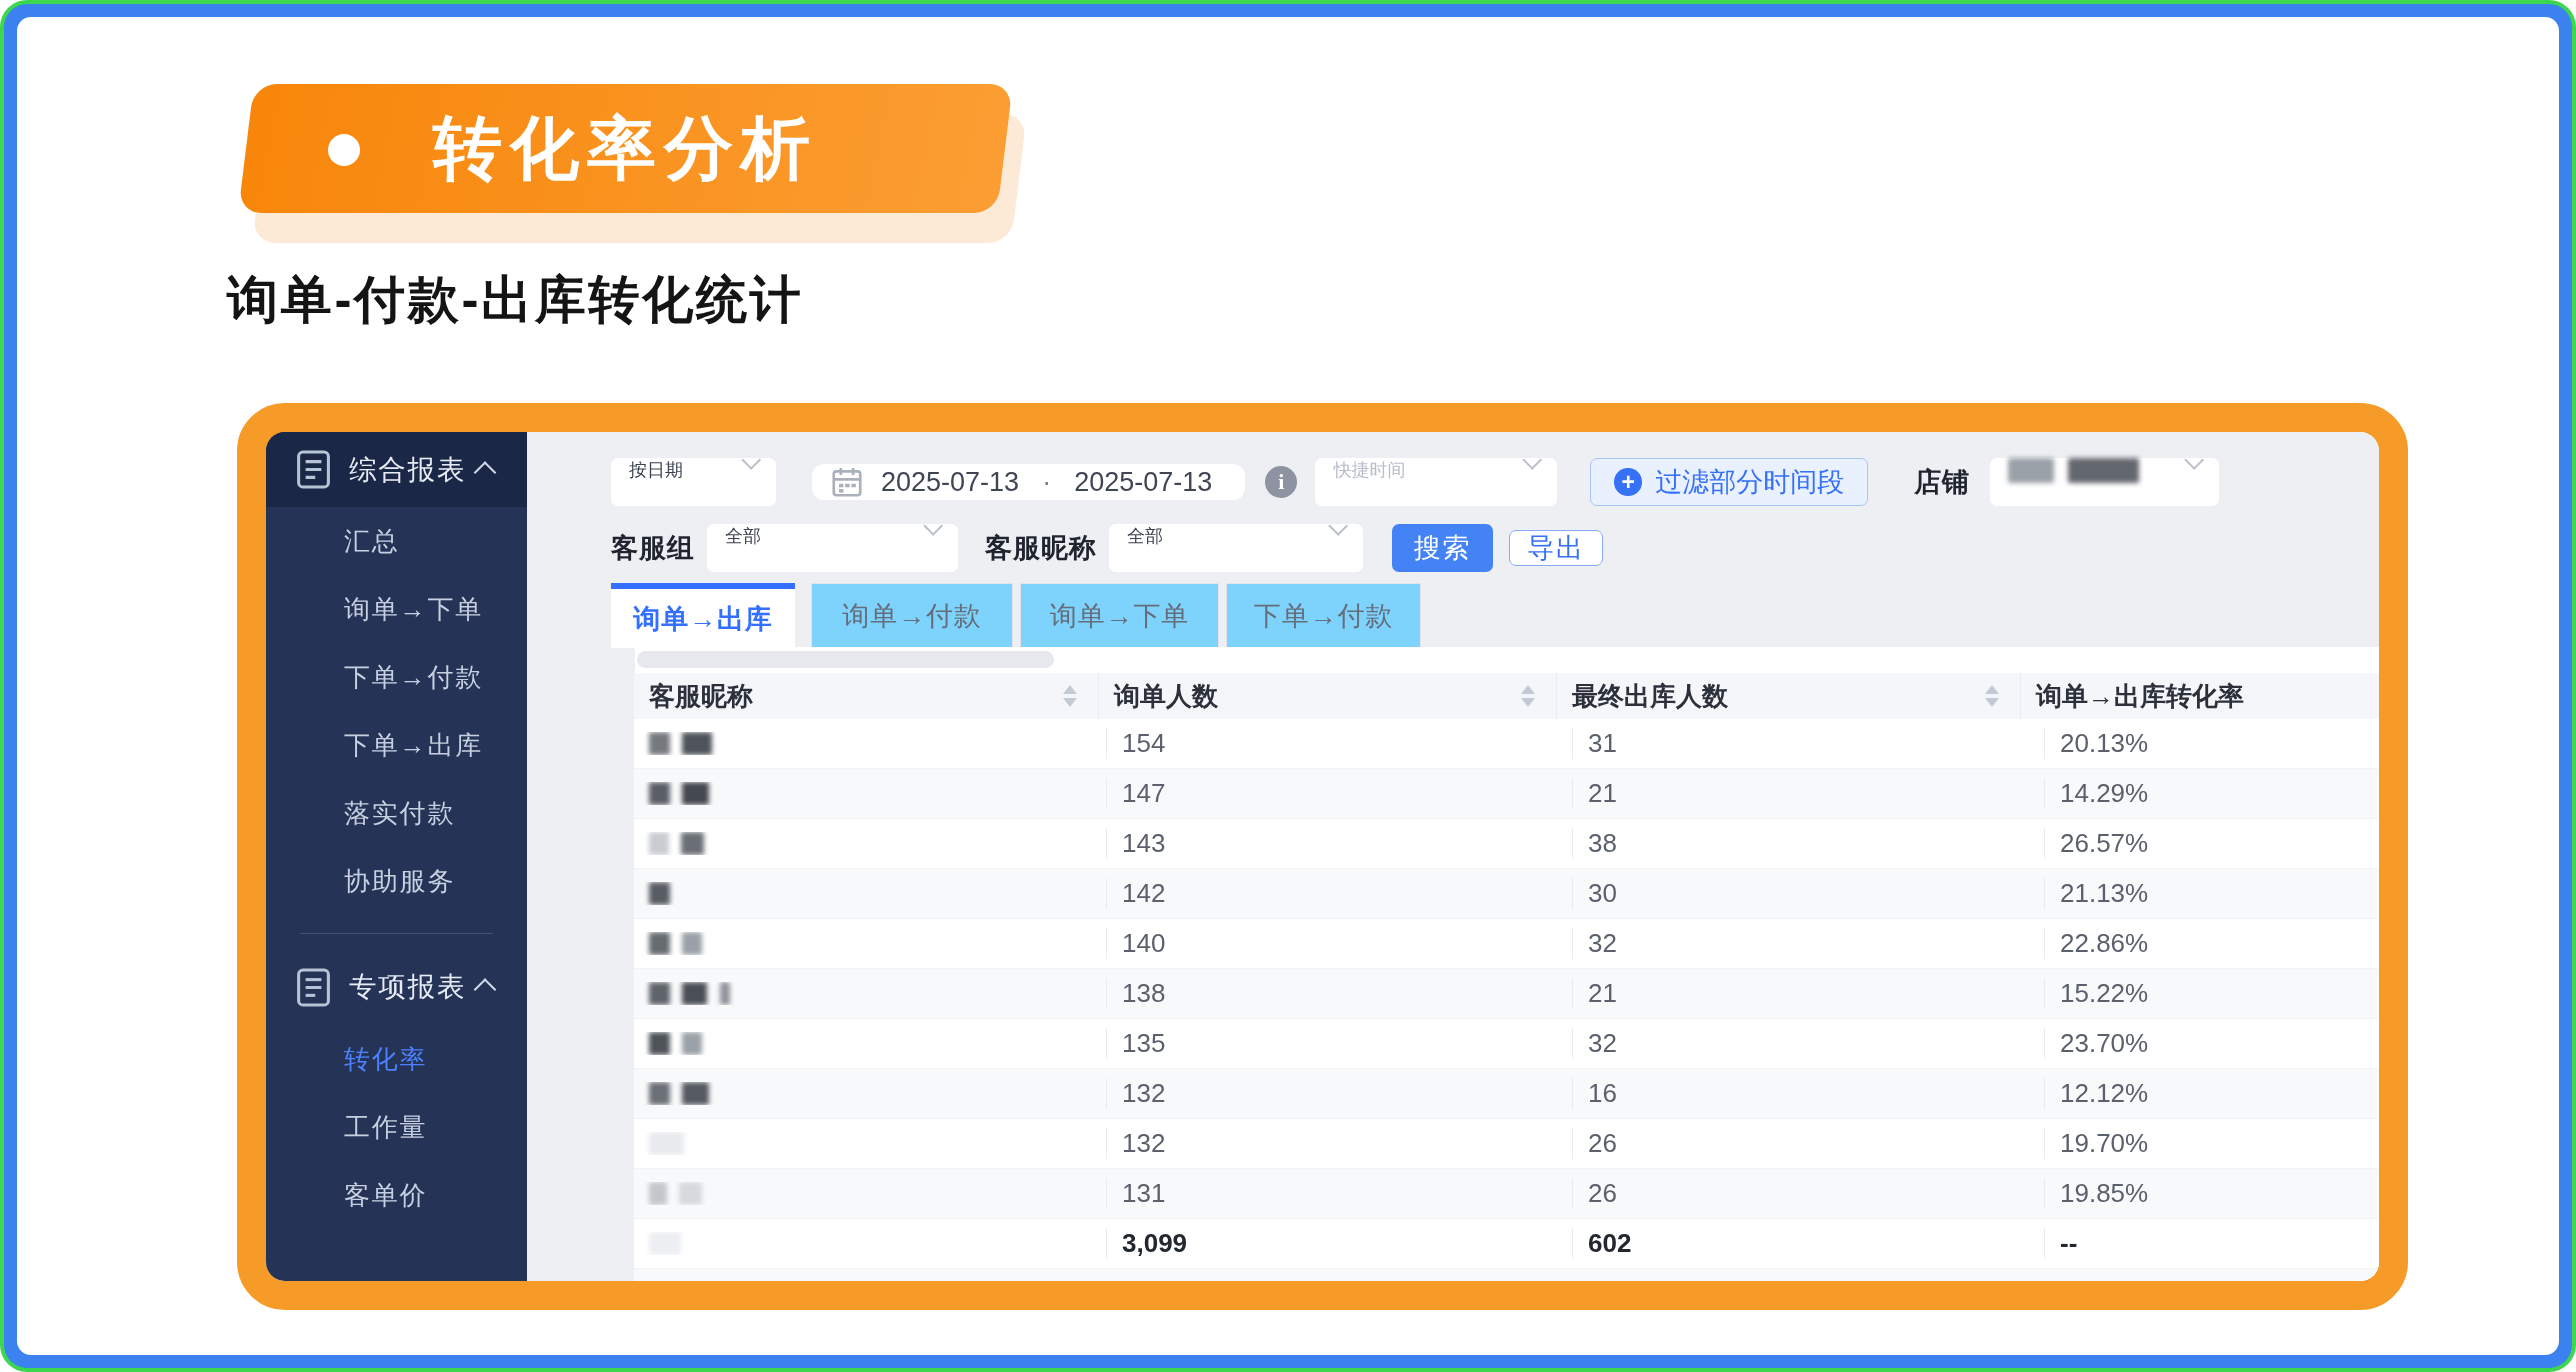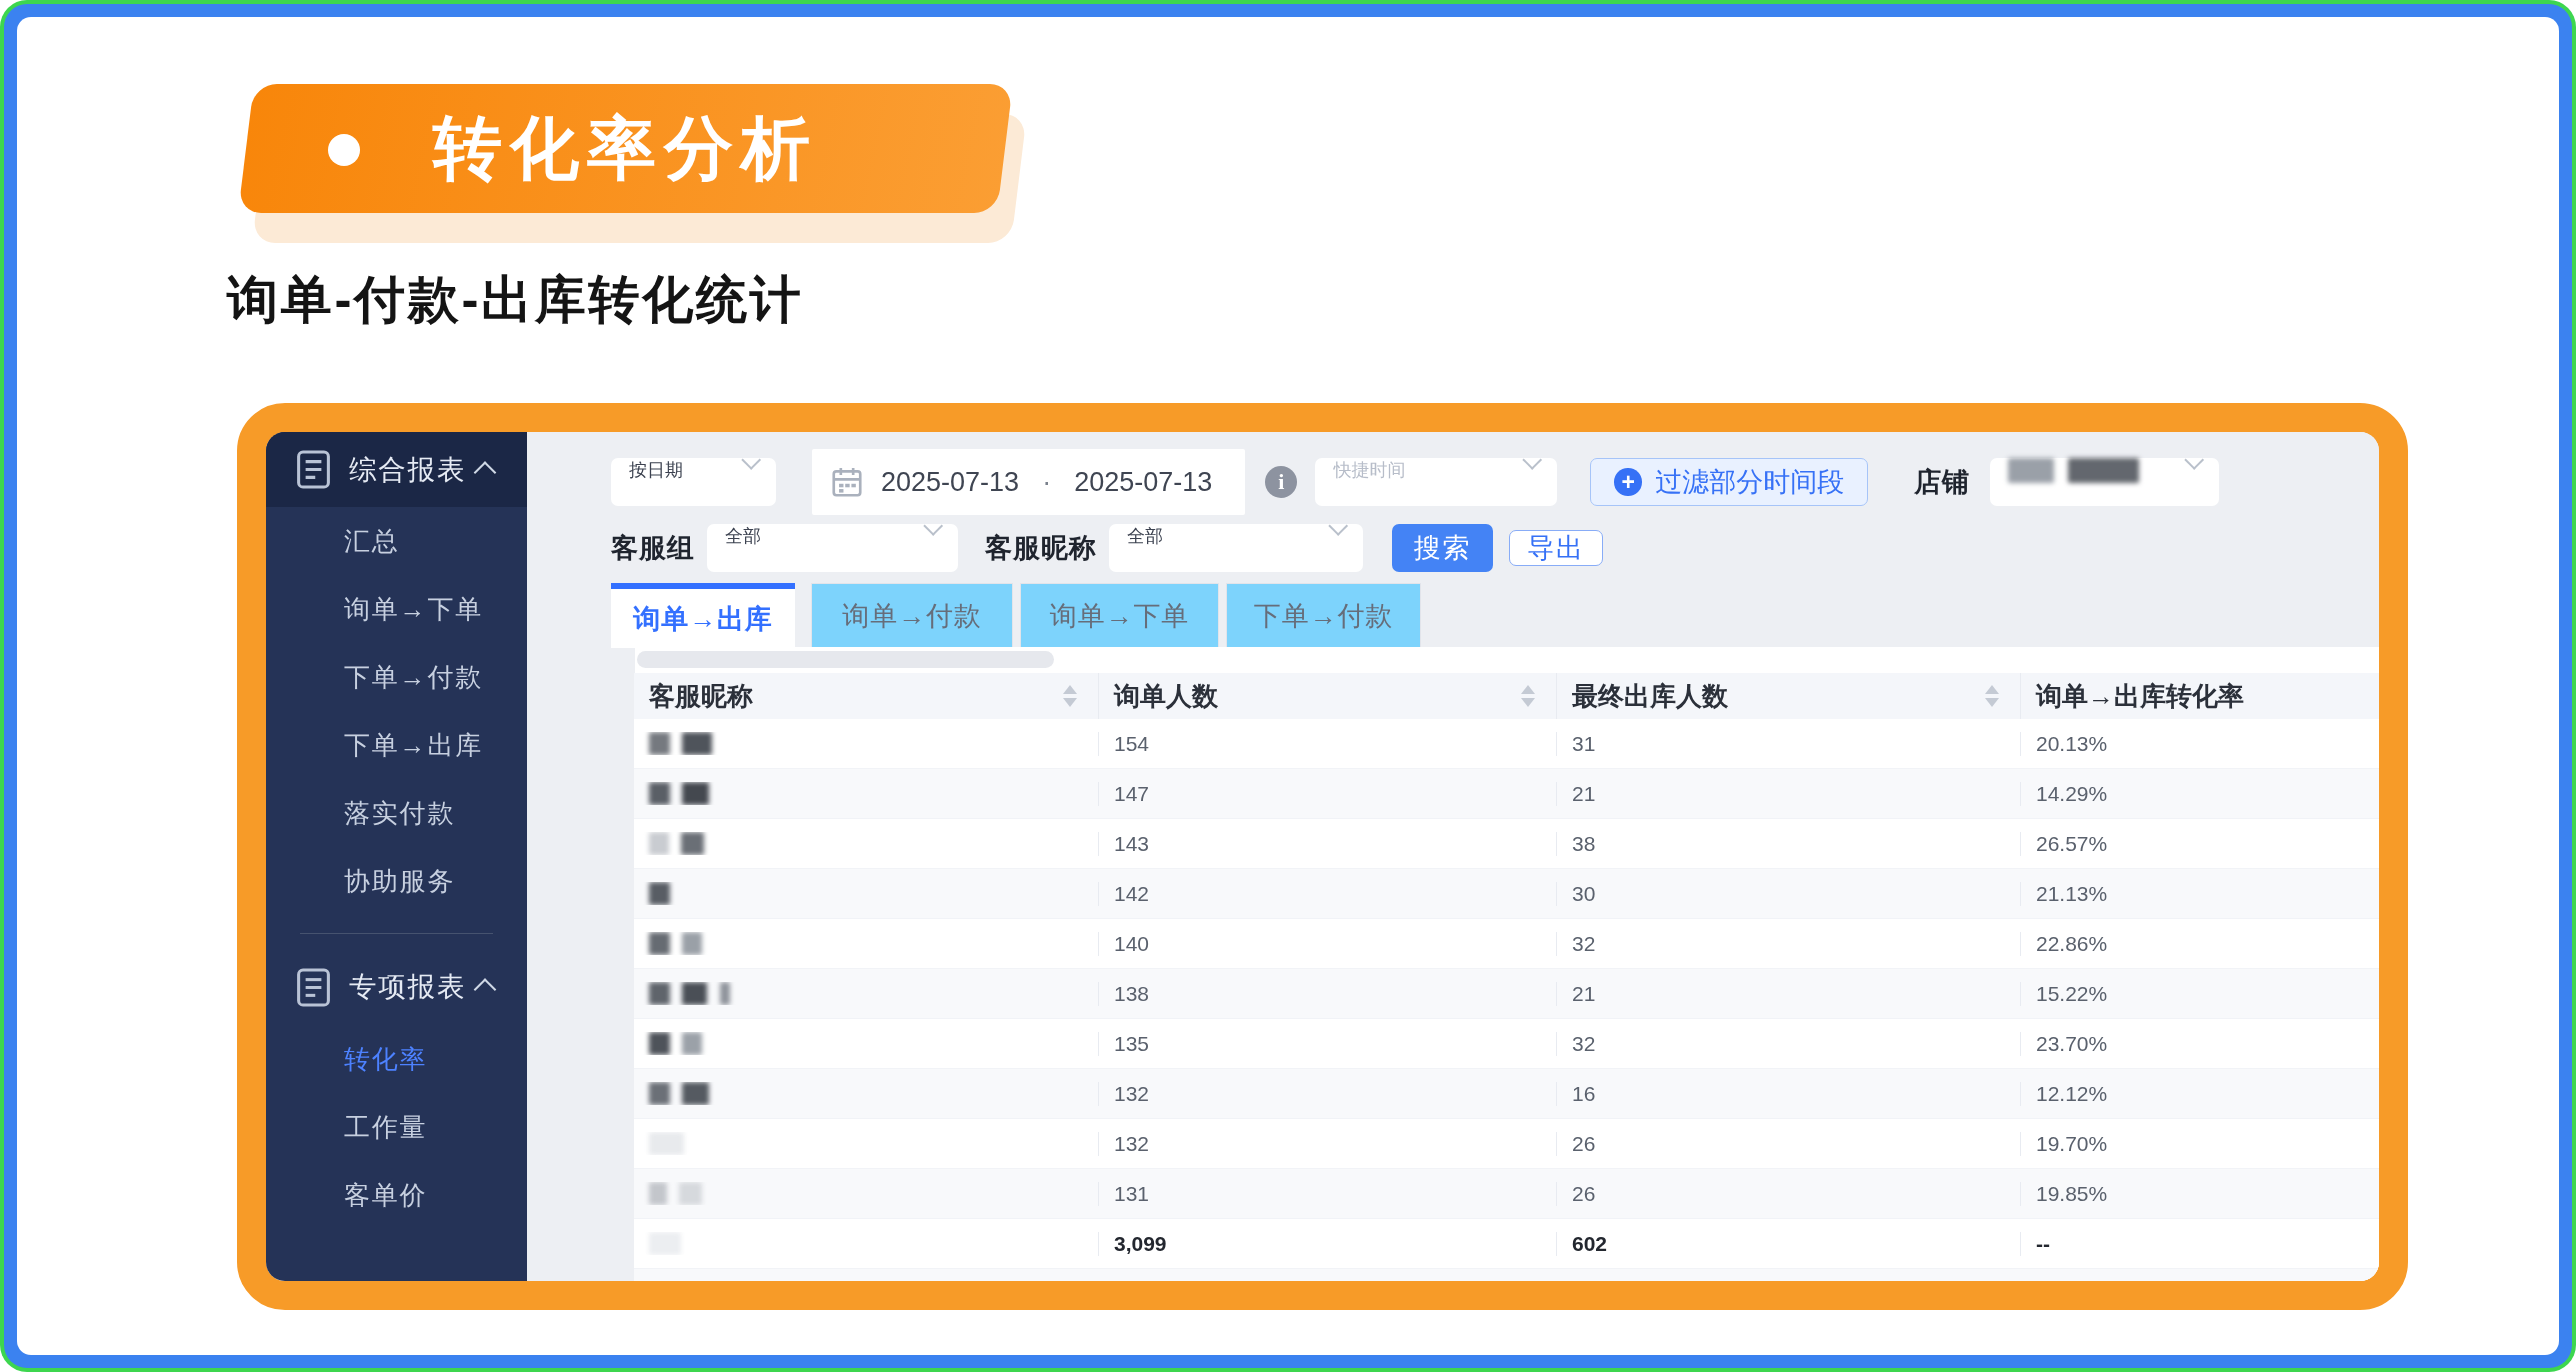--- a/index.html
+++ b/index.html
@@ -41,21 +41,21 @@
   
   .main{position:absolute;left:310px;top:0;right:0;bottom:0;background:#edeff3;}
   .frow{position:absolute;height:48px;display:flex;align-items:center;}
   .row1{left:35px;top:26px;}
   .row2{left:35px;top:92px;}
   .sel{box-sizing:border-box;height:48px;background:#fff;border-radius:7px;display:flex;
     align-items:flex-start;padding:0 18px;font-size:18px;color:#3c4250;}
   .chev{width:12.4px;height:12.4px;border-right:2.7px solid #b9c0cb;border-bottom:2.7px solid #b9c0cb;
     transform:rotate(45deg);margin-left:auto;margin-top:-5.3px;flex:none;}
   .placeholder{color:#b7bdc9;}
-  .datebox{width:433px;box-sizing:border-box;height:66px;background:#fff;border-radius:2px;
+  .datebox{width:433px;box-sizing:border-box;height:36px;background:#fff;border-radius:12px;
     display:flex;align-items:center;padding:0 19.5px;font-size:27px;color:#3f4552;margin-left:36px;}
   .datebox .dsep{margin:0 23px;color:#7a818c;}
   .cal-icon{width:30px;height:30px;margin-right:19.5px;flex:none;}
   .info-icon{width:32px;height:32px;border-radius:50%;background:#8d93a0;color:#fff;font-size:22px;
     font-weight:700;display:flex;align-items:center;justify-content:center;margin-left:20.4px;flex:none;
     font-family:"Liberation Serif",serif;}
   .btn-filter{box-sizing:border-box;height:48px;margin-left:33px;padding:0 23px;background:#e9f1ff;
     border:1.8px solid #a6c4f8;border-radius:7px;display:flex;align-items:center;gap:13.3px;
     color:#3671f6;font-size:27px;}
   .plus-circle{width:27.5px;height:27.5px;border-radius:50%;background:#3671f6;color:#fff;display:flex;
@@ -79,21 +79,21 @@
   
   .hscroll{position:absolute;left:59px;right:0;top:215px;height:26px;background:#fff;}
   .hthumb{position:absolute;left:1.8px;top:4.4px;height:17px;width:417px;background:#e6e8ed;border-radius:9px;}
 
   
   .card{position:absolute;left:58px;right:0;top:241px;bottom:0;background:#fff;overflow:hidden;}
   .thead{display:grid;grid-template-columns:464px 458px 464px 1fr;height:46px;background:#f4f6fa;
     align-items:center;font-size:26px;font-weight:700;color:#2b303a;}
   .thead .cell{position:relative;height:46px;display:flex;align-items:center;padding-left:15px;box-sizing:border-box;}
   .trow{display:grid;grid-template-columns:464px 458px 464px 1fr;height:49px;align-items:center;
-    font-size:21px;color:#5a616d;border-bottom:0.9px solid #f1f3f7;background:#fff;}
+    font-size:26px;color:#5a616d;border-bottom:0.9px solid #f1f3f7;background:#fff;gap:8px;}
   .trow.alt{background:#f8f9fb;}
   .trow.total{color:#23272f;font-weight:700;background:#fff;}
   .trow .cell,.thead .cell{overflow:hidden;white-space:nowrap;}
   .trow .cell{padding-left:15px;box-sizing:border-box;display:flex;align-items:center;}
   .cell.bl{border-left:0.9px solid #e8ebf1;}
   .sorter{margin-left:auto;margin-right:21px;display:flex;flex-direction:column;gap:3.5px;align-items:center;}
   .sorter .up{width:0;height:0;border-left:7px solid transparent;border-right:7px solid transparent;
     border-bottom:9px solid #c4cad4;}
   .sorter .down{width:0;height:0;border-left:7px solid transparent;border-right:7px solid transparent;
     border-top:9px solid #c4cad4;}

